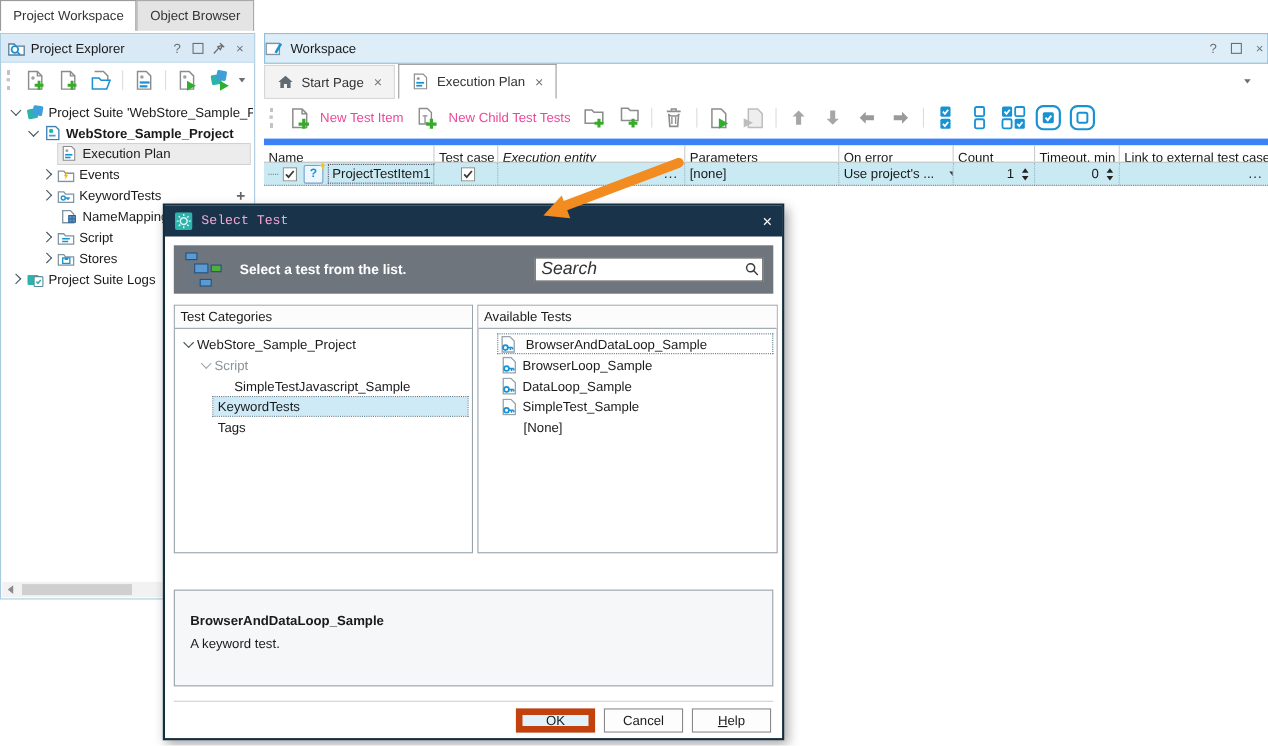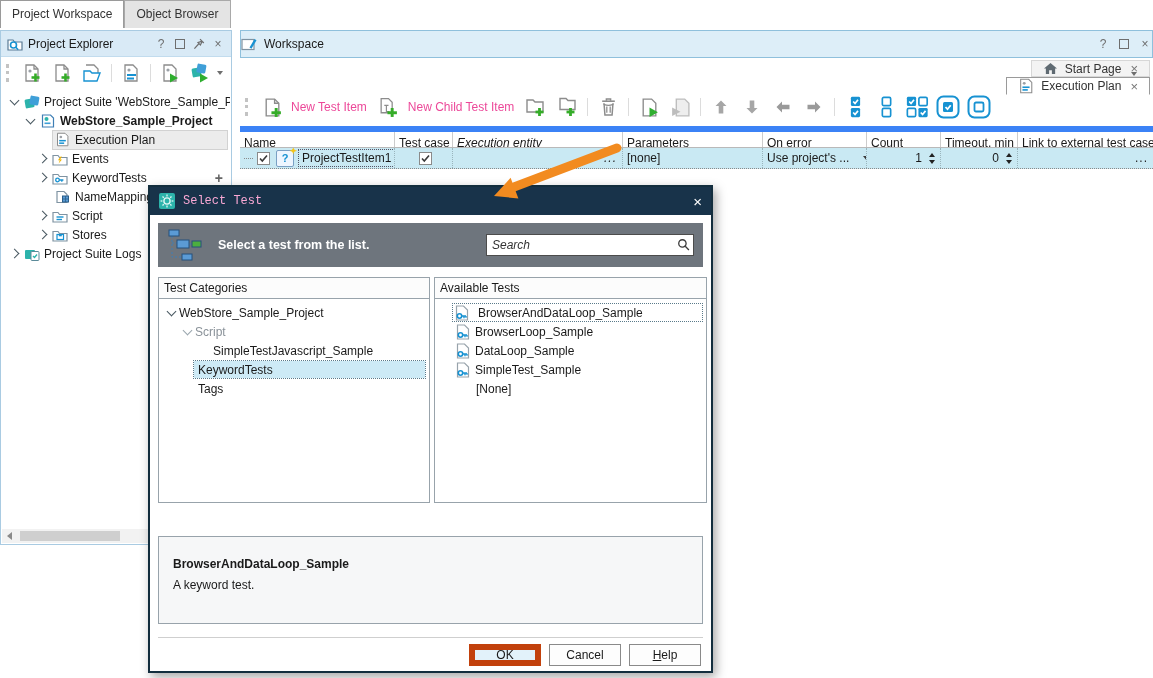--- a/index.html
+++ b/index.html
@@ -36,21 +36,21 @@
   .bold{font-weight:bold;}
   .hl-gray{display:flex;align-items:center;flex:1;margin-right:3px;background:#ececec;outline:1px solid #d2d2d2;height:18px;}
   .tree-plus{position:absolute;right:7px;color:#666;font-size:14px;font-weight:bold;}
   .exp-scroll{position:absolute;left:1px;right:1px;bottom:1px;height:14px;background:#f2f2f2;display:flex;align-items:center;}
   .scr-arrow{width:0;height:0;border-top:4px solid transparent;border-bottom:4px solid transparent;border-right:5px solid #8a8a8a;margin-left:5px;}
   .scr-thumb{width:100px;height:10px;background:#cfcfcf;margin-left:8px;}
 
   
   .ws-header{position:absolute;left:240px;top:30px;width:913px;height:28px;background:#ddeef8;border:1px solid #8fc0dc;box-sizing:border-box;display:flex;align-items:center;padding:0 0;gap:7px;}
   .ws-title{flex:1;}
-  .ws-tabs{position:absolute;left:240px;top:60px;width:913px;height:30px;display:flex;align-items:flex-end;flex-direction:column;}
+  .ws-tabs{position:absolute;left:240px;top:60px;width:913px;height:30px;display:flex;align-items:flex-end;}
   .ws-tab{height:29px;display:inline-flex;align-items:center;gap:7px;padding:0 11px;background:#f3f3f3;border:1px solid #d7d7d7;color:#333;margin-right:3px;}
   .ws-tab.active{background:#fff;border:1px solid #9a9a9a;border-bottom:1px solid #fff;height:30px;}
   .tab-close{color:#777;font-size:13px;margin-left:2px;}
   .ws-tab-caret{position:absolute;right:16px;top:12px;}
   .ws-toolbar{position:absolute;left:240px;top:90px;width:913px;height:34px;display:flex;align-items:center;padding-left:2px;gap:5px;box-sizing:border-box;}
   .tb-label{color:#ec4899;margin:0 4px 0 1px;}
   .arrow-ic{width:16px;height:16px;}
 
   
   .tbl{position:absolute;left:240px;top:126px;width:913px;}
@@ -71,21 +71,21 @@
   .ellipsis-btn{color:#222;letter-spacing:1px;}
 
   
   .dialog{position:absolute;left:148px;top:185px;width:565px;height:488px;background:#fff;border:2px solid #132e3e;box-sizing:border-box;box-shadow:3px 4px 10px rgba(0,0,0,.35);z-index:20;}
   .dlg-title{position:absolute;left:0;top:0;right:0;height:28px;background:#18334a;display:flex;align-items:center;padding:0 9px;gap:8px;box-sizing:border-box;}
   .dlg-title-text{color:#f9a8d4;flex:1;font-family:Liberation Mono, monospace;}
   .dlg-close{color:#fff;font-size:15px;line-height:15px;}
   .dlg-banner{position:absolute;left:8px;top:36px;width:545px;height:44px;background:#6e757d;display:flex;align-items:center;box-sizing:border-box;}
   .banner-msg{color:#fff;font-weight:bold;margin-left:16px;font-size:12.5px;}
   .search-wrap{margin-left:auto;margin-right:9px;position:relative;width:208px;height:22px;}
-  .search-wrap input{width:100%;height:100%;box-sizing:border-box;border:1px solid #4c4c4c;padding:0 20px 0 5px;font-family:"Liberation Sans",sans-serif;font-size:12px;}
+  .search-wrap input{width:100%;height:100%;box-sizing:border-box;border:1px solid #4c4c4c;padding:0 20px 0 5px;font-family:"Liberation Sans",sans-serif;font-size:16px;}
   .search-wrap input::placeholder{font-style:italic;color:#333;}
   .search-glass{position:absolute;right:4px;top:4px;}
   .dlg-panel{position:absolute;top:90px;height:226px;border:1px solid #98a3ab;box-sizing:border-box;background:#fff;display:flex;flex-direction:column;}
   .panel-cat{left:8px;width:272px;}
   .panel-av{left:284px;width:273px;}
   .panel-h{height:21px;border-bottom:1px solid #98a3ab;padding:3px 0 0 5px;background:#fcfcfc;box-sizing:border-box;}
   .panel-b{flex:1;padding-top:4px;overflow:hidden;}
   .drow{height:19px;display:flex;align-items:center;white-space:nowrap;}
   .gray-item{color:#8a9299;}
   .hl-cyan{display:flex;align-items:center;flex:1;margin-right:4px;background:#cdeaf6;outline:1px dotted #5a7a8a;height:17px;padding-left:4px;}
@@ -373,21 +373,21 @@
     <span class="tbtn">
       <svg width="21" height="21" viewBox="0 0 20 20">
           <path d="M3 1.5 h7 l3.5 3.5 v10 H3 z" fill="#fff" stroke="#8c8c8c" stroke-width="1.2"></path>
           <path d="M6 8 h4 M8 8 v6 h3" stroke="#8c8c8c" stroke-width="1.1" fill="none"></path>
           <g stroke="#35ac28" stroke-width="2.8">
             <line x1="13.5" y1="10.5" x2="13.5" y2="19"></line>
             <line x1="9" y1="15" x2="18" y2="15"></line>
           </g>
         </svg>
     </span>
-    <span class="tb-label">New Child Test Item</span>
+    <span class="tb-label">New Child Test Tests</span>
     <span class="tbtn">
       <svg width="22" height="20" viewBox="0 0 22 20">
           <path d="M2 3 h6 l2 2 h8 v10 H2 z" fill="#fff" stroke="#8c8c8c" stroke-width="1.4"></path>
           <g stroke="#35ac28" stroke-width="2.8">
             <line x1="14.5" y1="11" x2="14.5" y2="19"></line>
             <line x1="10.5" y1="15" x2="18.5" y2="15"></line>
           </g>
         </svg>
     </span>
     <span class="tbtn">

